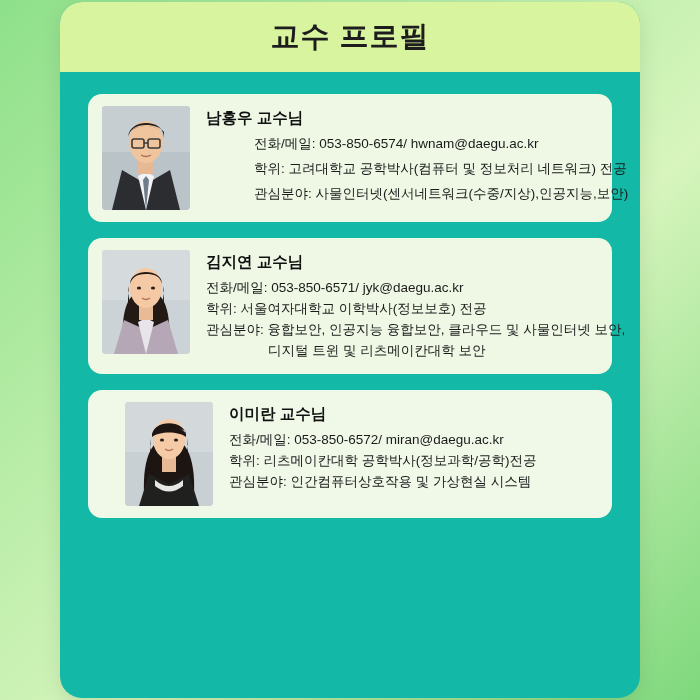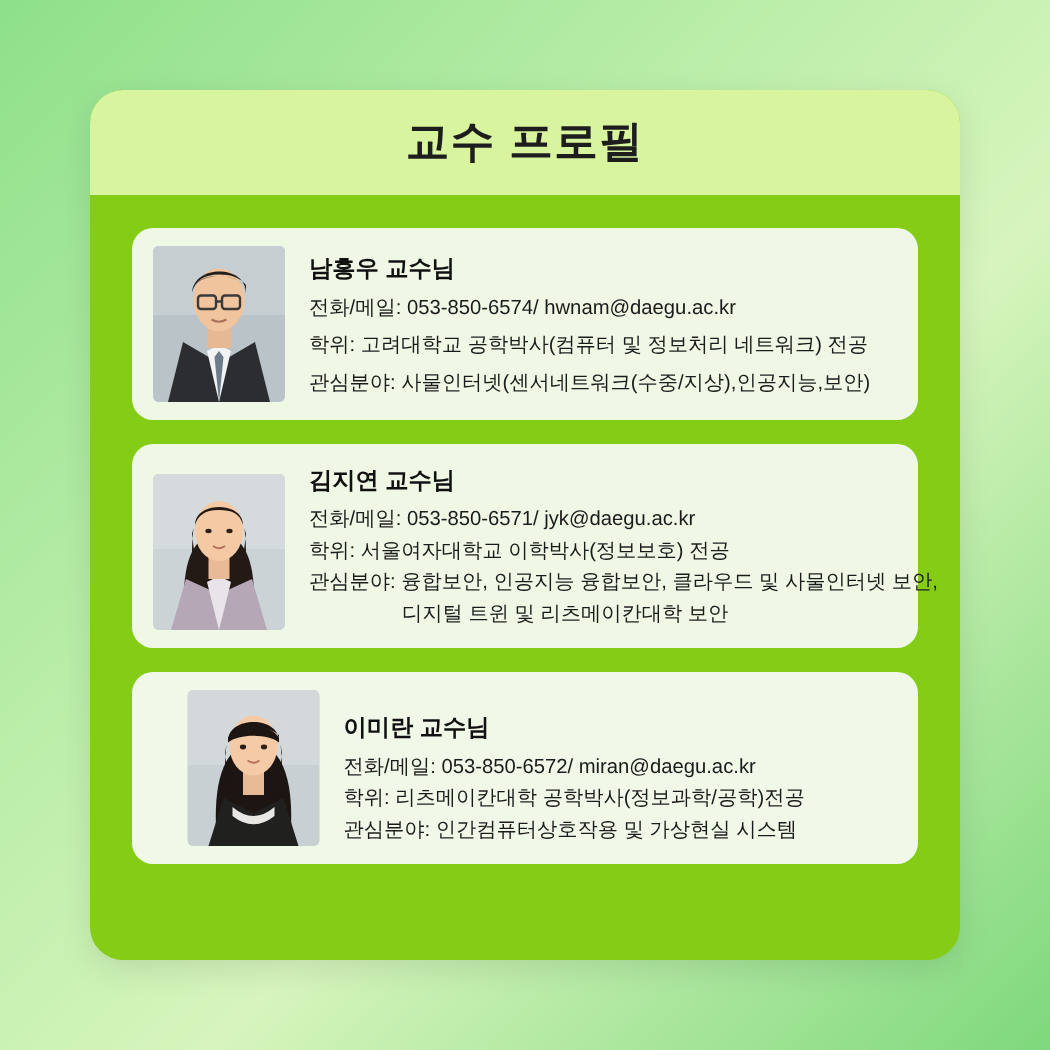--- a/index.html
+++ b/index.html
@@ -9,22 +9,22 @@
   }
   body {
     background: linear-gradient(135deg, #8ee08a 0%, #b9eda8 35%, #d7f5bd 60%, #7ed87c 100%);
     display: flex;
     align-items: center;
     justify-content: center;
     overflow: hidden;
   }
   .card {
     width: 580px;
-    height: 580px;
-    background: #84cc16;
+    height: 696px;
+    background: #14b8a6;
     border-radius: 22px;
     overflow: hidden;
     box-shadow: 0 6px 22px rgba(0,0,0,0.10);
     display: flex;
     flex-direction: column;
   }
   .card-header {
     background: #d9f49e;
     height: 70px;
     display: flex;
@@ -43,21 +43,21 @@
     padding: 22px 28px 18px 28px;
     display: flex;
     flex-direction: column;
     gap: 16px;
   }
   .prof {
     background: #eef8e4;
     border-radius: 14px;
     padding: 12px 14px;
     display: flex;
-    align-items: flex-end;
+    align-items: flex-start;
     gap: 16px;
     min-height: 118px;
   }
   .prof.alt { background: #f0f8e8; padding-left: 37px; }
   .photo {
     width: 88px;
     height: 104px;
     flex: 0 0 auto;
     border-radius: 4px;
     overflow: hidden;
@@ -78,21 +78,21 @@
     margin-bottom: 5px;
   }
   .pline {
     font-size: 13.5px;
     color: #1b1b1b;
     line-height: 1.55;
     white-space: nowrap;
   }
   .pline.indent { padding-left: 62px; }
   
-  .prof.first .pline { line-height: 1.85; }
+  .prof.first .pline { line-height: 1.85; margin-left: 48px; }
   .prof.first .pname { margin-bottom: 3px; }
 </style>
 </head>
 <body>
 
 <div class="card">
 
   <div class="card-header">
     <div class="title">교수 프로필</div>
   </div>

